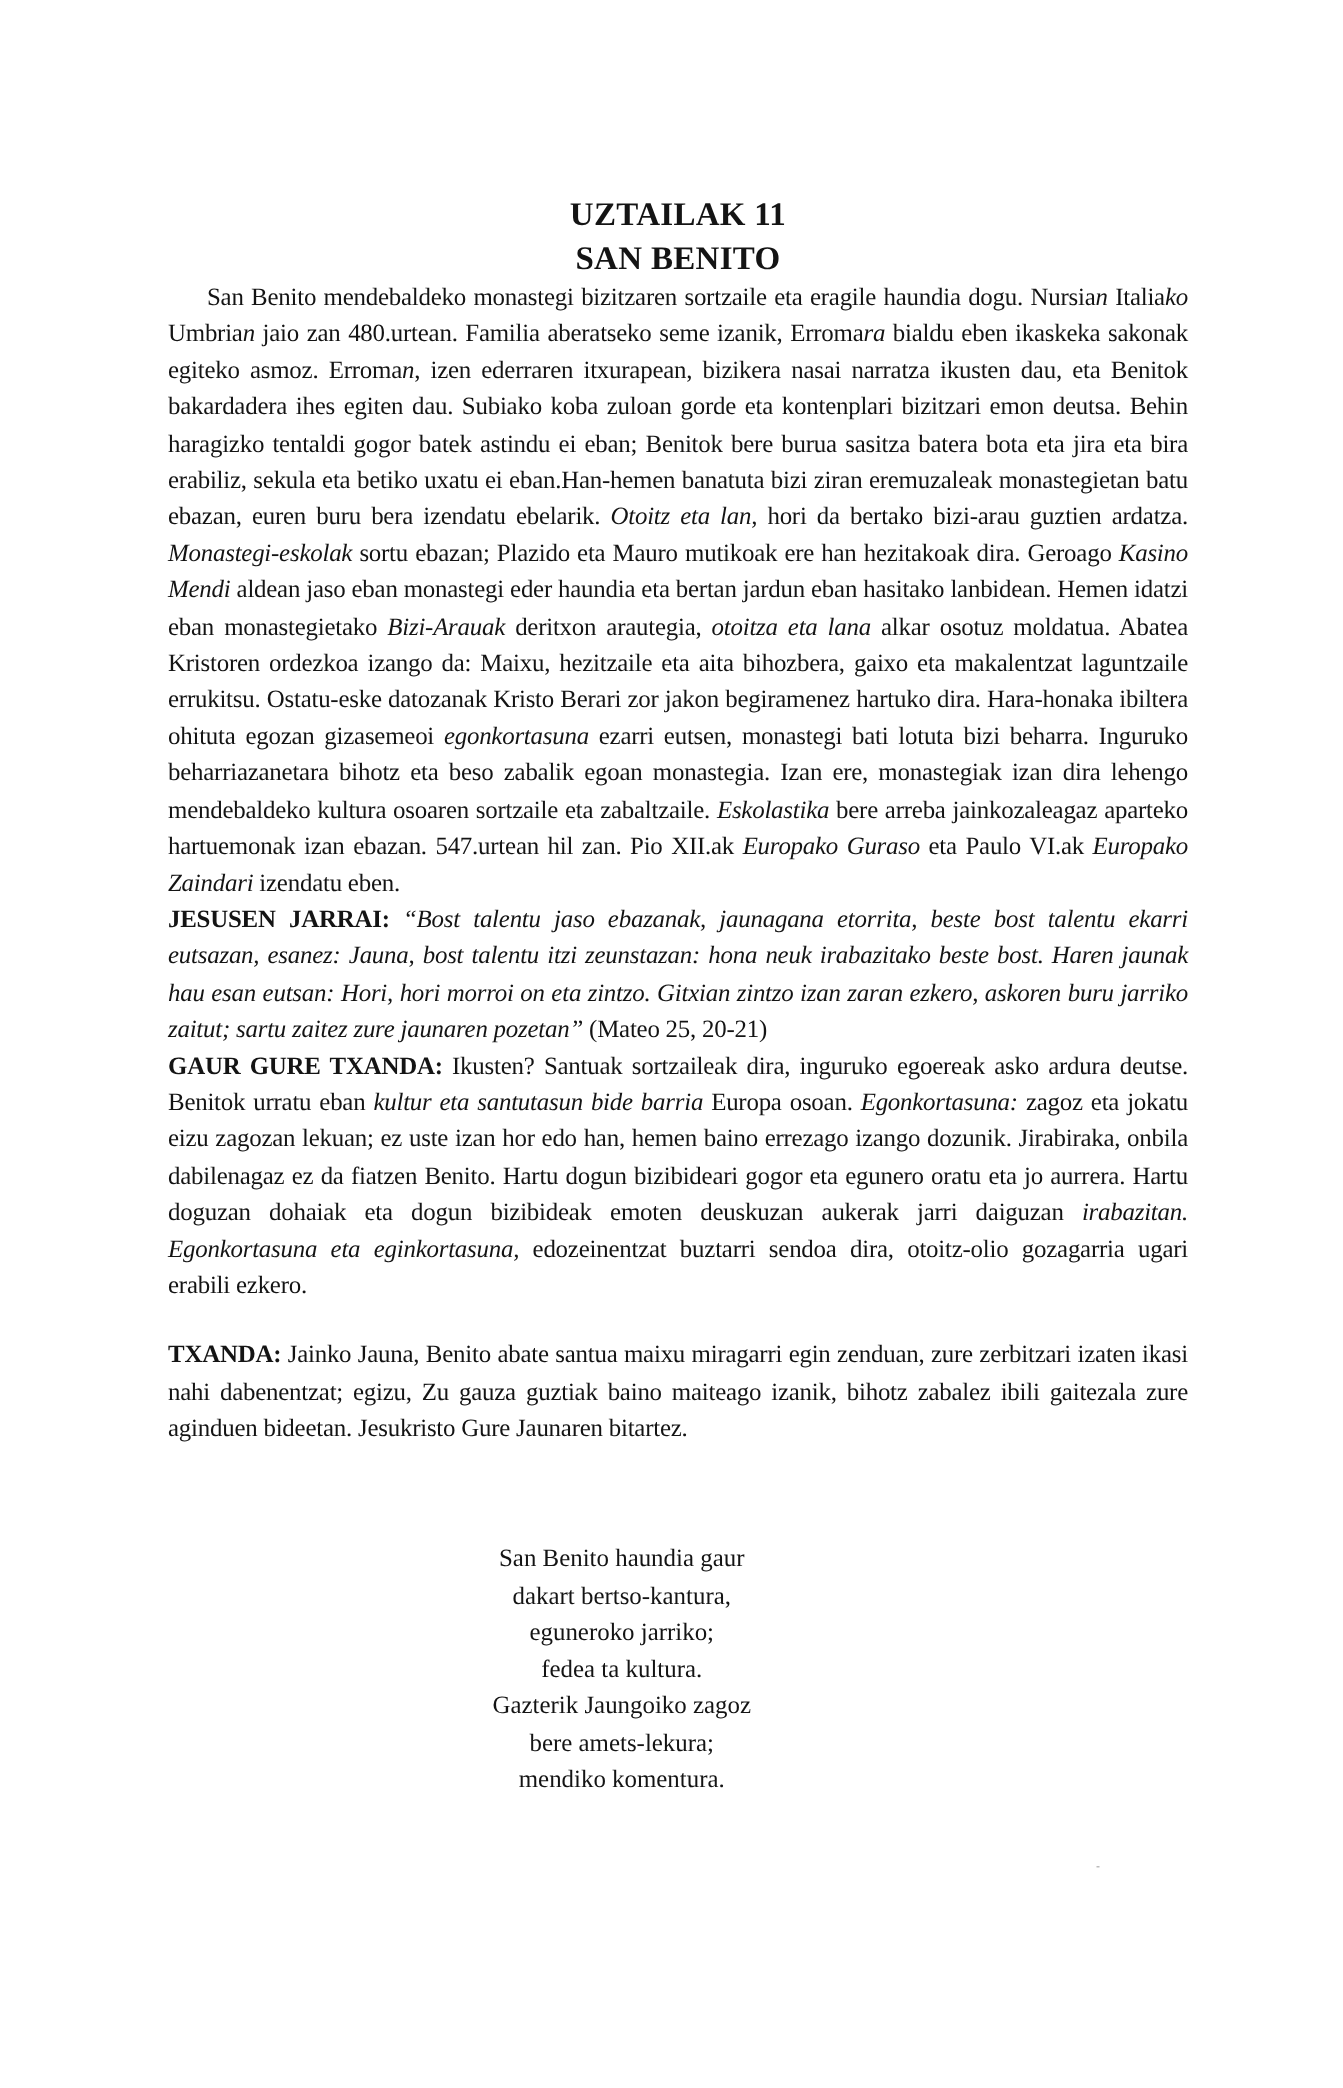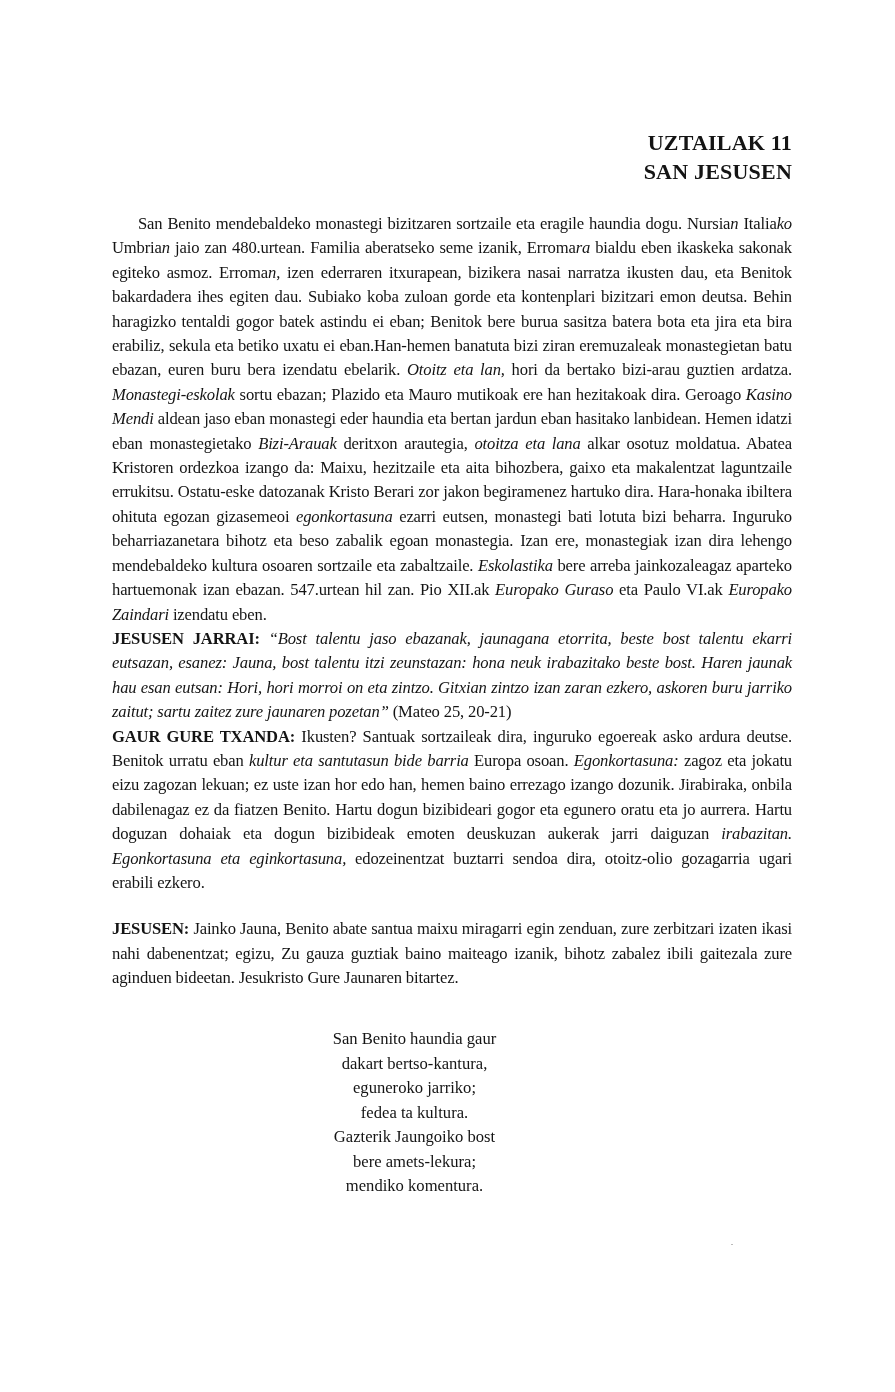--- a/index.html
+++ b/index.html
@@ -2,56 +2,56 @@
 <html><head>
 <meta charset="utf-8">
 <style>
   html, body { margin: 0; padding: 0; background: #ffffff; }
   body {
     width: 895px; height: 1392px; position: relative; overflow: hidden;
     font-family: "Liberation Serif", serif; color: #141414;
   }
   .page { position: absolute; left: 112px; top: 128px; width: 680px; }
   .title {
-    text-align: right; font-weight: bold; font-size: 22px; line-height: 29px;
+    text-align: center; font-weight: bold; font-size: 22px; line-height: 29px;
     margin: 0; letter-spacing: 0.2px;
   }
   .body-text {
-    margin-top: 26px; font-size: 16.6px; line-height: 24.4px;
+    font-size: 16.6px; line-height: 24.4px;
     text-align: justify; letter-spacing: -0.15px;
   }
   .para { margin: 0; }
   .para.indent { text-indent: 26px; }
   .para.gap { margin-top: 22px; }
   .b { font-weight: bold; }
   .i { font-style: italic; }
   .verse {
     position: absolute; left: 282px; top: 1027px; width: 265px;
     text-align: center; font-size: 16.6px; line-height: 24.5px;
   }
   .verse div { white-space: nowrap; }
   .speck { position: absolute; left: 731px; top: 1244px; width: 2px; height: 1px; background: #bbb; }
 </style>
 </head>
 <body>
 
 <div class="page">
   <h1 class="title">UZTAILAK 11</h1>
-  <h1 class="title">SAN JESUSEN</h1>
+  <h1 class="title">SAN BENITO</h1>
   <div class="body-text" id="body-text">
       <p class="para indent"><span>San Benito mendebaldeko monastegi bizitzaren sortzaile eta eragile  haundia dogu. Nursia</span><span class="i">n</span><span> Italia</span><span class="i">ko</span><span> Umbria</span><span class="i">n</span><span> jaio zan 480.urtean. Familia aberatseko seme izanik, Erroma</span><span class="i">ra</span><span> bialdu eben ikaskeka sakonak egiteko asmoz. Erroma</span><span class="i">n</span><span>, izen ederraren itxurapean, bizikera nasai narratza ikusten dau, eta Benitok bakardadera ihes egiten dau. Subiako koba zuloan gorde eta kontenplari bizitzari emon deutsa. Behin haragizko tentaldi gogor batek astindu ei eban; Benitok bere burua sasitza batera bota eta jira eta bira erabiliz, sekula eta betiko uxatu ei eban.Han-hemen banatuta bizi ziran eremuzaleak monastegietan batu ebazan, euren buru bera izendatu ebelarik. </span><span class="i">Otoitz eta lan,</span><span> hori da bertako bizi-arau guztien ardatza. </span><span class="i">Monastegi-eskolak</span><span> sortu ebazan; Plazido eta Mauro mutikoak ere han hezitakoak dira. Geroago </span><span class="i">Kasino Mendi</span><span> aldean jaso eban monastegi eder haundia eta bertan jardun eban hasitako lanbidean. Hemen idatzi eban monastegietako </span><span class="i">Bizi-Arauak</span><span> deritxon arautegia, </span><span class="i">otoitza eta lana</span><span> alkar osotuz moldatua. Abatea Kristoren ordezkoa izango da: Maixu, hezitzaile eta aita bihozbera, gaixo eta makalentzat laguntzaile errukitsu. Ostatu-eske datozanak Kristo Berari zor jakon begiramenez hartuko dira. Hara-honaka ibiltera ohituta egozan gizasemeoi </span><span class="i">egonkortasuna</span><span> ezarri eutsen, monastegi bati lotuta bizi beharra. Inguruko beharriazanetara bihotz eta beso zabalik egoan monastegia. Izan ere, monastegiak izan dira lehengo mendebaldeko kultura osoaren sortzaile eta zabaltzaile. </span><span class="i">Eskolastika</span><span> bere arreba jainkozaleagaz aparteko hartuemonak izan ebazan. 547.urtean hil zan. Pio XII.ak </span><span class="i">Europako Guraso</span><span> eta Paulo VI.ak </span><span class="i">Europako Zaindari</span><span> izendatu eben.</span></p>
       <p class="para"><span class="b">JESUSEN JARRAI:</span><span> </span><span class="i">“Bost talentu jaso ebazanak, jaunagana etorrita, beste bost talentu ekarri eutsazan, esanez: Jauna, bost talentu itzi zeunstazan: hona neuk irabazitako beste bost. Haren jaunak hau esan eutsan: Hori, hori morroi on eta zintzo. Gitxian zintzo izan zaran ezkero, askoren buru jarriko zaitut; sartu zaitez zure jaunaren pozetan”</span><span> (Mateo 25, 20-21)</span></p>
       <p class="para"><span class="b">GAUR GURE TXANDA:</span><span> Ikusten? Santuak sortzaileak dira, inguruko egoereak asko ardura deutse. Benitok urratu eban </span><span class="i">kultur eta santutasun bide barria</span><span> Europa osoan. </span><span class="i">Egonkortasuna:</span><span> zagoz eta jokatu eizu zagozan lekuan; ez uste izan hor edo han, hemen baino errezago izango dozunik. Jirabiraka, onbila dabilenagaz ez da fiatzen Benito. Hartu dogun bizibideari gogor eta egunero oratu eta jo aurrera. Hartu doguzan dohaiak eta dogun bizibideak emoten deuskuzan aukerak jarri daiguzan </span><span class="i">irabazitan. Egonkortasuna eta eginkortasuna,</span><span> edozeinentzat buztarri sendoa dira, otoitz-olio gozagarria ugari erabili ezkero.</span></p>
-      <p class="para gap"><span class="b">JESUSEN:</span><span> Jainko Jauna, Benito abate santua maixu miragarri egin zenduan, zure zerbitzari izaten ikasi nahi dabenentzat; egizu, Zu gauza guztiak baino maiteago izanik, bihotz zabalez ibili gaitezala zure aginduen bideetan. Jesukristo Gure Jaunaren bitartez.</span></p>
+      <p class="para gap"><span class="b">TXANDA:</span><span> Jainko Jauna, Benito abate santua maixu miragarri egin zenduan, zure zerbitzari izaten ikasi nahi dabenentzat; egizu, Zu gauza guztiak baino maiteago izanik, bihotz zabalez ibili gaitezala zure aginduen bideetan. Jesukristo Gure Jaunaren bitartez.</span></p>
     </div>
 </div>
 
 <div class="verse">
   <div>San Benito haundia gaur</div>
   <div>dakart bertso-kantura,</div>
   <div>eguneroko jarriko;</div>
   <div>fedea ta kultura.</div>
-  <div>Gazterik Jaungoiko bost</div>
+  <div>Gazterik Jaungoiko zagoz</div>
   <div>bere amets-lekura;</div>
   <div>mendiko komentura.</div>
 </div>
 
 <div class="speck"></div>
 
 </body></html>

